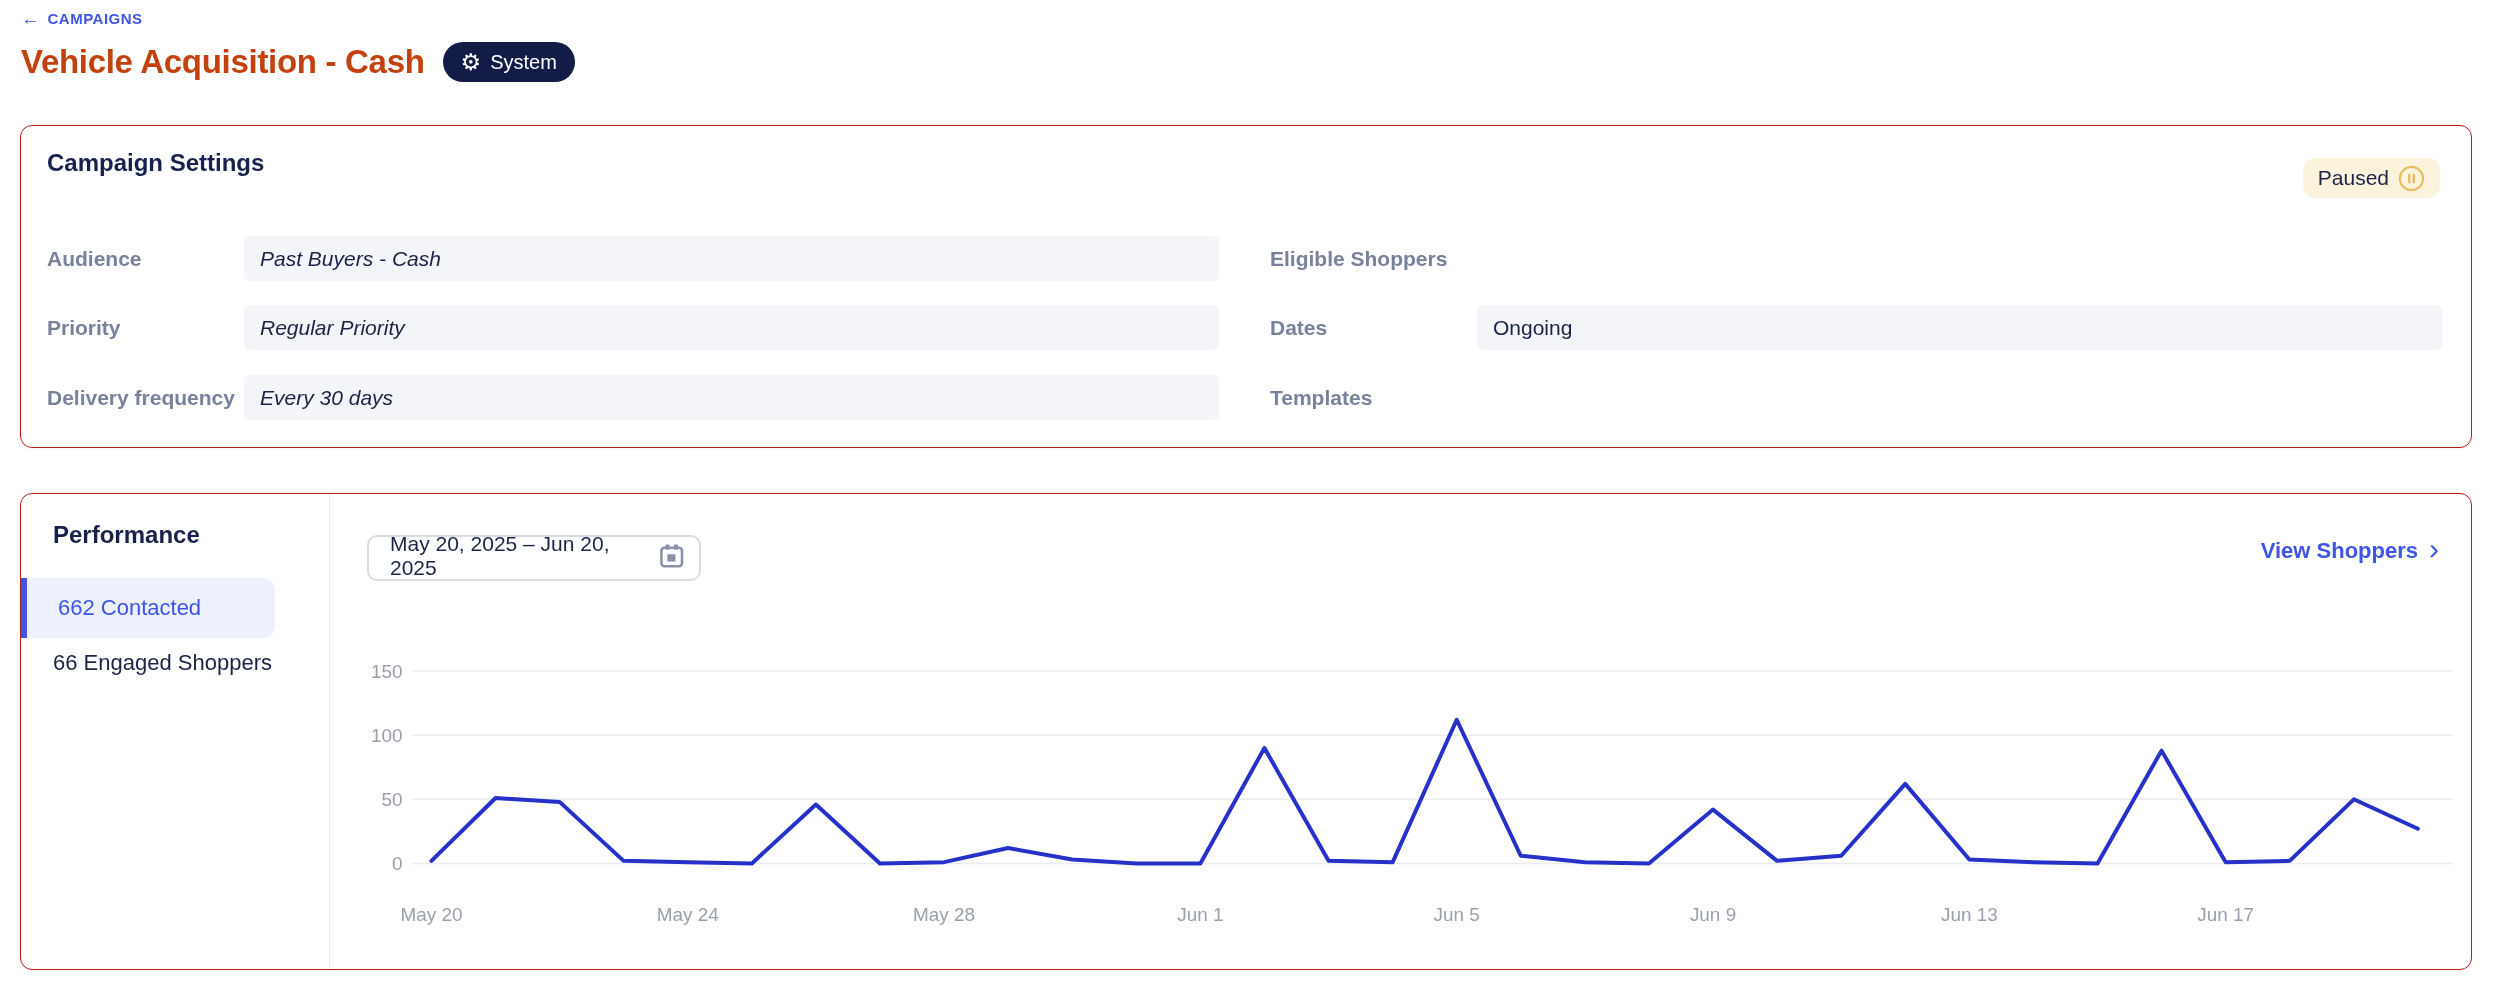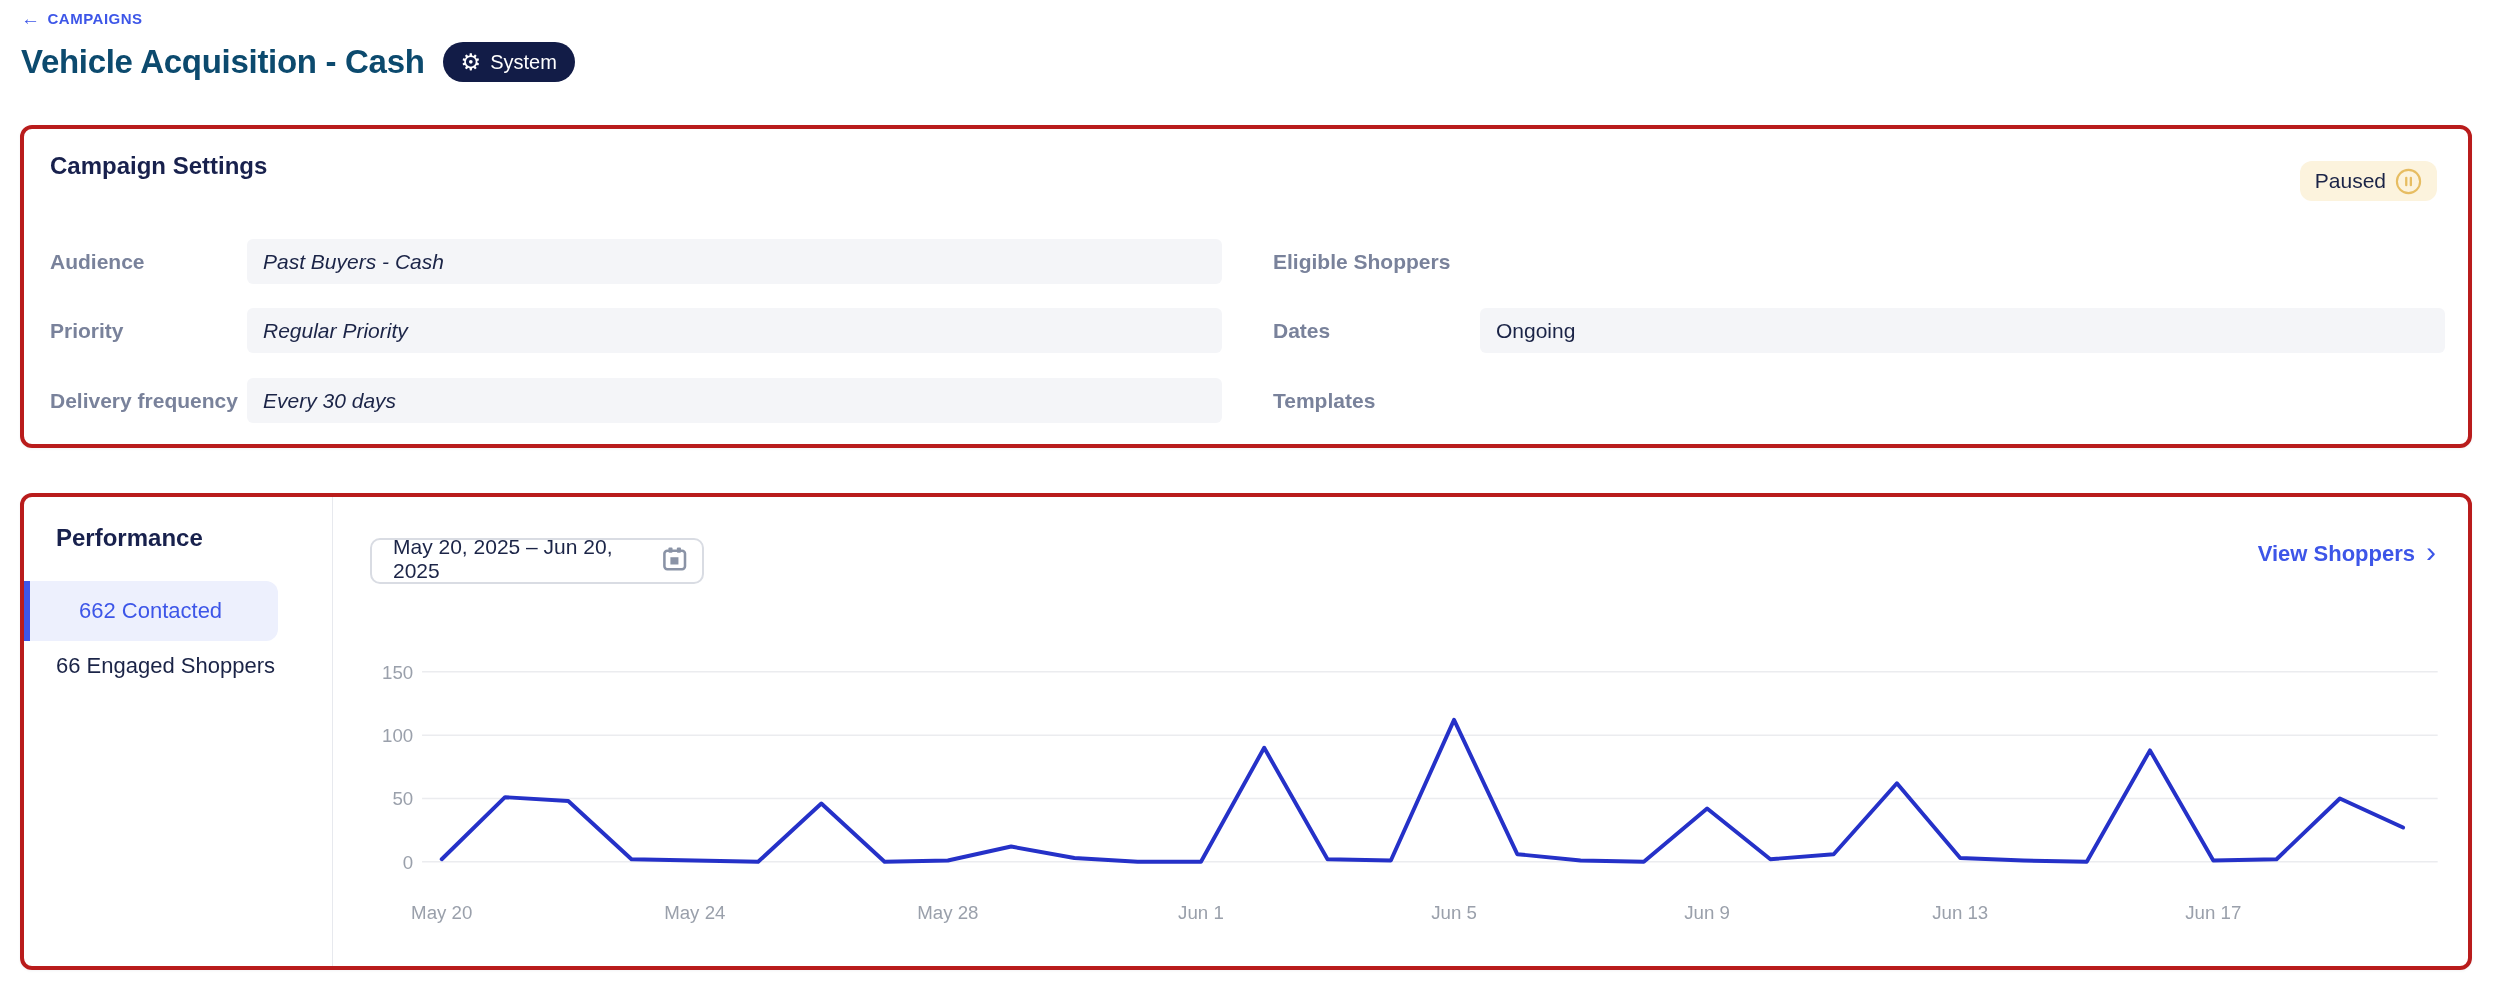--- a/index.html
+++ b/index.html
@@ -6,28 +6,28 @@
   html,body { width:2494px; height:996px; background:#ffffff; overflow:hidden;
               font-family:"Liberation Sans", sans-serif; color:#1b2447; }
   body { position:relative; }
 
   
   .breadcrumb { position:absolute; left:21px; top:9px; display:flex; align-items:center; gap:7px;
                 color:#3d56e8; font-size:15px; font-weight:700; letter-spacing:.5px;
                 text-transform:uppercase; cursor:pointer; text-decoration:none; }
   .breadcrumb .arrow { font-size:19px; font-weight:700; line-height:1; }
   .title-row { position:absolute; left:21px; top:42px; display:flex; align-items:center; gap:18px; }
-  .page-title { font-size:33px; font-weight:700; color:#0c4a6e; letter-spacing:-.3px;text-align:right; }
+  .page-title { font-size:33px; font-weight:700; color:#c2410c; letter-spacing:-.3px;text-align:right; }
   .system-badge { background:#121c47; color:#ffffff; height:40px; border-radius:20px;
                   display:flex; align-items:center; gap:9px; padding:0 18px; font-size:20px; }
   .system-badge .gear { font-size:23px; line-height:1; color:#ffffff; }
 
   
   .card { position:absolute; left:20px; width:2452px; background:#fff;
-          border:4px solid #b91c1c; border-radius:12px; box-shadow:0 1px 3px rgba(16,24,64,.05); }
+          border:1px solid #b91c1c; border-radius:12px; box-shadow:0 1px 3px rgba(16,24,64,.05); }
   .card-settings { top:125px; height:323px; }
   .card-performance { top:493px; height:477px; }
 
   .card-heading { position:absolute; font-size:24px; font-weight:700; color:#18214d; }
   .settings-heading { left:26px; top:23px; }
 
   .paused-badge { position:absolute; right:31px; top:32px; height:40px; background:#fcf3dd;
                   border-radius:12px; display:flex; align-items:center; gap:9px; padding:0 15px;
                   cursor:pointer; }
   .paused-badge .paused-label { font-size:21px; color:#1b2447; }
@@ -43,21 +43,21 @@
   .col-r.field-box { left:1456px; width:965px; }
   .row-1 { top:110px; } .row-2 { top:179px;text-align:center; } .row-3 { top:249px; }
   .link { color:#3d56e8; cursor:pointer; text-decoration:none; }
 
   
   .perf-heading { left:32px; top:27px; }
   .perf-divider { position:absolute; left:308px; top:0; bottom:0; width:1px; background:#e7e9ee; }
   .perf-tab { position:absolute; left:0; width:254px; display:flex; align-items:center;
               font-size:22px; cursor:pointer; color:#1b2447; }
   .perf-tab.selected { top:84px; height:60px; background:#edf0fd; border-left:6px solid #3d56e8;
-                       border-radius:0 12px 12px 0; color:#3d56e8; padding-left:49px; }
+                       border-radius:0 12px 12px 0; color:#3d56e8; padding-left:31px; }
   .perf-tab.plain { top:144px; height:50px; padding-left:32px; }
 
   .date-picker { position:absolute; left:346px; top:41px; width:334px; height:46px;
                  border:2px solid #d9dce3; border-radius:10px; background:#fff; cursor:pointer;
                  display:flex; align-items:center; justify-content:space-between;
                  padding:0 13px 4px 21px; font-size:21px; color:#1b2447; }
   .view-shoppers { position:absolute; right:32px; top:44px; display:flex; align-items:center;
                    gap:11px; color:#3d56e8; font-size:22px; font-weight:700; cursor:pointer; }
   .view-shoppers .chev { font-size:30px; font-weight:400; line-height:20px; padding-bottom:5px; }
 

